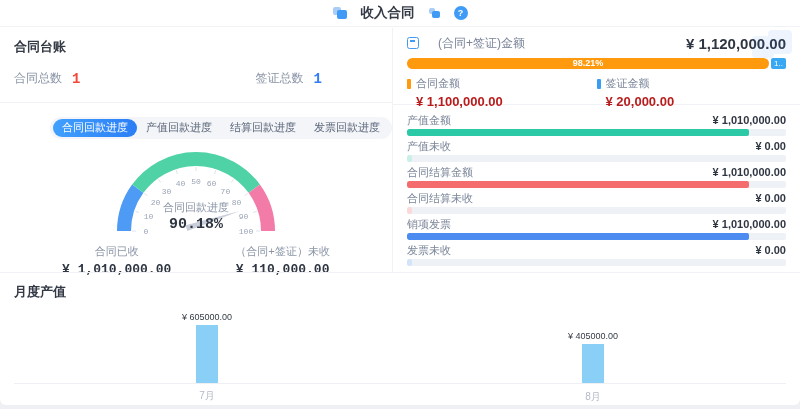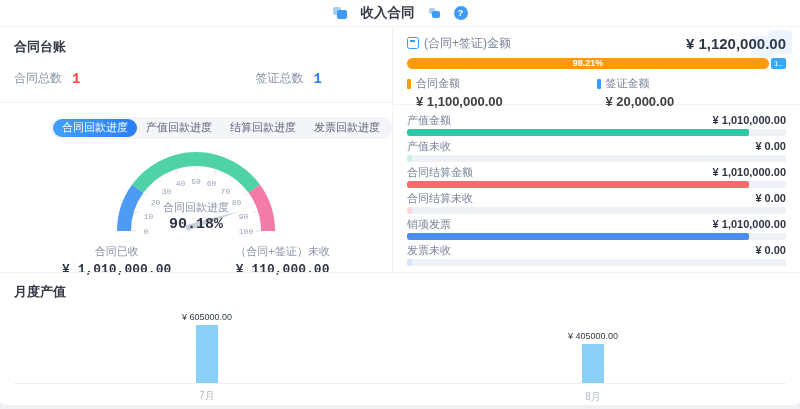--- a/index.html
+++ b/index.html
@@ -40,34 +40,34 @@
   .gauge-title { position:absolute; top:57px; left:0; right:0; text-align:center; font-size:11px; color:#8a94a6; }
   .gauge-value { position:absolute; top:73px; left:0; right:0; text-align:center; font-size:15px; font-weight:bold; color:#2f3642; }
   .gstats { display:flex; justify-content:space-around; padding:0 30px; margin-top:1px; }
   .gstat { text-align:center; }
   .gstat-label { font-size:11px; color:#8a94a6; }
   .gstat-value { font-size:13px; font-weight:bold; color:#2f3642; margin-top:3px; }
 
   
   .right-top { height:77px; border-bottom:1px solid #f0f2f5; padding:6px 14px 0; position:relative; }
   .amount-head { display:flex; justify-content:space-between; align-items:center; height:18px; }
-  .amount-title { display:flex; align-items:center; gap:5px; font-size:12px; color:#7a8599; }
+  .amount-title { display:flex; align-items:center; gap:19px; font-size:12px; color:#7a8599; }
   .ic-sheet { width:12px; height:12px; border:1.5px solid #3f9bf5; border-radius:2.5px; position:relative; }
   .ic-sheet::after { content:""; position:absolute; left:2px; top:2px; width:5px; height:2px; background:#3f9bf5; }
   .amount-total { font-size:15px; font-weight:bold; color:#2f3642; }
   .pbar { display:flex; margin-top:6px; height:11px; }
   .p-main { flex:1; border-radius:6px; position:relative; }
   .p-main span { position:absolute; left:0; right:0; top:0; text-align:center; font-size:9px; font-weight:bold; color:#fff; line-height:11px; }
   .p-tail { width:15px; margin-left:2px; border-radius:2px; color:#fff; font-size:8px; display:flex; align-items:center; justify-content:center; }
   .legend { display:flex; margin-top:7px; }
   .legend-col { width:50%; }
   .legend-line { display:flex; align-items:center; gap:5px; }
   .legend-marker { width:4px; height:10px; border-radius:1px; }
   .legend-label { font-size:11px; color:#7a8599; }
-  .legend-value { font-size:13px; font-weight:bold; color:#404040; margin:3px 0 12px 9px; }
+  .legend-value { font-size:13px; font-weight:bold; color:#b91c1c; margin:3px 0 12px 9px; }
   .watermark { position:absolute; right:8px; top:2px; width:40px; height:34px; opacity:.08; }
   .watermark i { position:absolute; background:#2f7cf6; border-radius:4px; display:block; }
   .watermark .w1 { left:0; top:6px; width:22px; height:22px; }
   .watermark .w2 { right:0; top:0; width:24px; height:24px; }
 
   
   .rows { padding:5px 14px 0; }
   .mrow-top { display:flex; justify-content:space-between; align-items:center; height:14px; margin-top:3px; }
   .mlabel { font-size:11px; color:#7a8599; }
   .mvalue { font-size:11px; font-weight:bold; color:#2f3642; }

